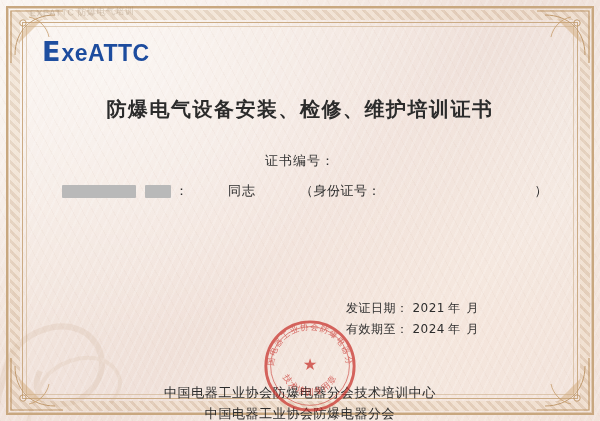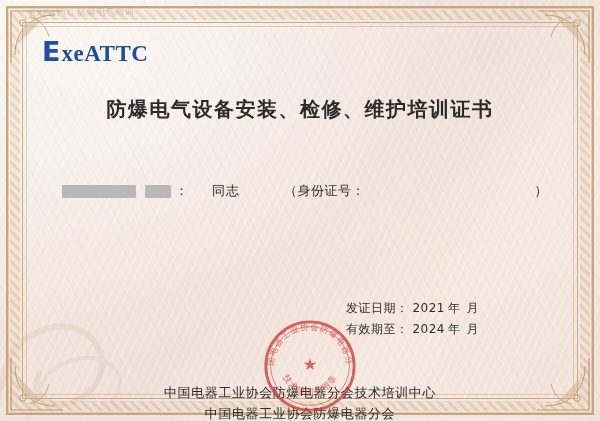--- a/index.html
+++ b/index.html
@@ -109,21 +109,21 @@
     font-size: 27px;
     font-weight: bold;
     color: #1f4fa0;
     font-family: "DejaVu Sans", sans-serif;
     line-height: 1;
   }
   #logo-text {
     font-size: 23px;
     font-weight: bold;
     color: #1d4c9e;
-    font-family: Liberation Serif, serif;
+    font-family: Liberation Sans, sans-serif;
     letter-spacing: 0.5px;
     line-height: 1;
   }
 
   
   #doc-title {
     position: absolute;
     left: 0; right: 0;
     top: 96px;
     text-align: center;
@@ -307,26 +307,29 @@
 
   <div id="watermark">EXEATTC  防爆电气培训</div>
 
   <div id="logo">
     <span id="logo-mark">E</span>
     <span id="logo-text">xeATTC</span>
   </div>
 
   <div id="doc-title">防爆电气设备安装、检修、维护培训证书</div>
 
+  <div id="serial-row">
+    <span>证书编号：</span><span></span>
+  </div>
 
   <div id="name-row">
     <span class="redact" id="redact-name"></span>
     <span class="redact" id="redact-name2"></span>
     <span>：</span>
-    <span id="name-suffix" style="margin-left:24px;">同志</span>
+    <span id="name-suffix" style="margin-left:40px;">同志</span>
     <span id="id-label">（身份证号：</span>
     <span id="id-blank"></span>
     <span id="id-paren">）</span>
   </div>
 
 
 
   <div id="dates">
     <div class="date-row">
       <span>发证日期：</span><span class="date-year">2021</span><span class="date-sep">年</span><span></span><span class="date-sep">月</span>

